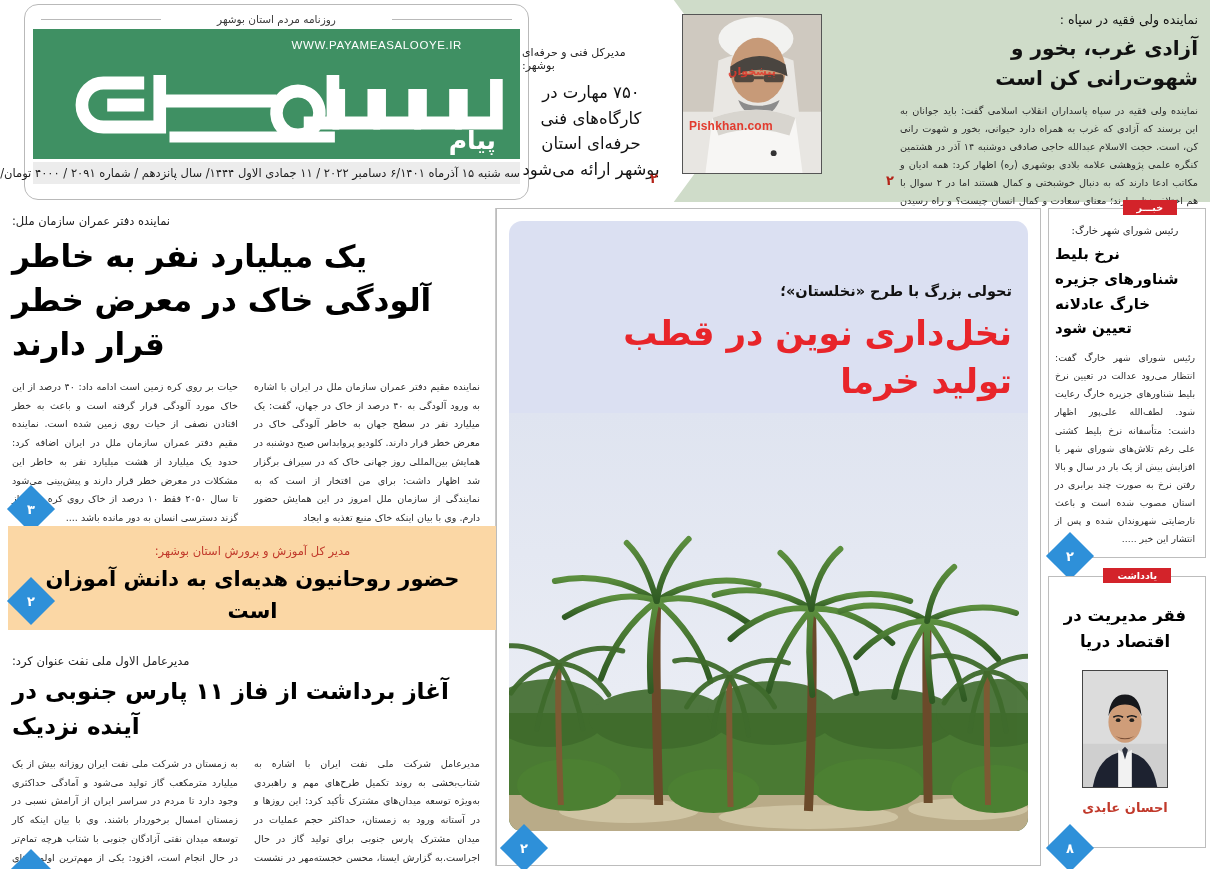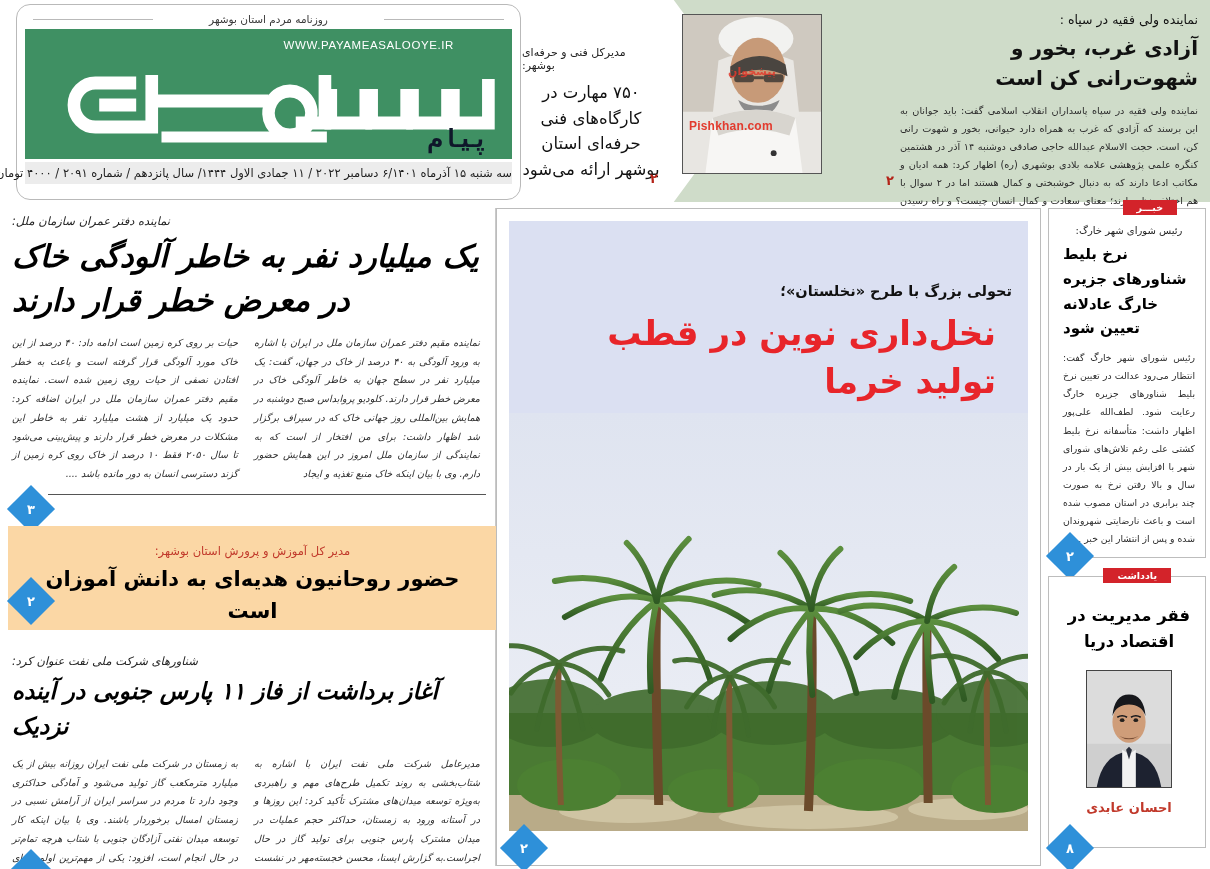--- a/index.html
+++ b/index.html
@@ -10,21 +10,21 @@
     font-family:"DejaVu Sans","Liberation Sans",sans-serif;
     color:#1a1a1a; position:relative; overflow:hidden;
     direction:rtl;
   }
 
   
   .page{ position:absolute; inset:0; }
 
   
   .masthead{
-    position:absolute; left:16px; top:4px; width:505px; height:196px;
+    position:absolute; left:24px; top:4px; width:505px; height:196px;
     border:1px solid #b9b9b9; border-radius:14px; background:#fff;
     padding:6px 8px 16px 8px;
   }
   .masthead-tagline{
     text-align:center; font-size:10.5px; color:#3a3a3a; letter-spacing:1px;
     height:16px; line-height:16px; position:relative;
   }
   .masthead-tagline::before,.masthead-tagline::after{
     content:""; position:absolute; top:8px; width:120px; height:1px; background:#b9b9b9;
   }
@@ -37,22 +37,22 @@
   .logo-url{
     position:absolute; right:58px; top:10px; color:#fff; font-size:11.5px;
     font-weight:normal; letter-spacing:.6px; font-family:"Liberation Sans",sans-serif;
   }
   .logo-word{
     position:absolute; right:10px; left:10px; top:16px; bottom:2px;
     display:flex; align-items:center; justify-content:center;
   }
   .logo-word svg{ width:100%; height:100%; }
   .logo-payam{
-    position:absolute; right:24px; bottom:4px; color:#0f172a;
-    font-size:25px; font-weight:bold;font-family:Liberation Mono, monospace;
+    position:absolute; right:24px; bottom:4px; color:#ffffff;
+    font-size:25px; font-weight:bold;
   }
 
   .masthead-date{
     background:#ececec; height:22px; line-height:22px; margin-top:3px;
     text-align:center; font-size:11.5px; color:#1d1d1d; white-space:nowrap;
   }
 
   
   .top-teaser{
     position:absolute; left:516px; top:4px; width:150px; height:196px;
@@ -101,21 +101,21 @@
     position:absolute; right:316px; bottom:14px; color:#b42318; font-size:13px; font-weight:bold;
   }
 
   
   .left-col{
     position:absolute; left:8px; top:208px; width:480px; height:658px;
   }
   .col-divider-r{
     position:absolute; right:-8px; top:0; bottom:0; width:1px; background:#c9c9c9;
   }
-  .story{ padding:6px 8px 0 4px;font-style:italic; }
+  .story{ padding:6px 8px 0 4px; }
   .kicker{ font-size:11.5px; color:#222; text-align:left; margin-bottom:6px; }
   .headline-xl{
     font-size:31px; font-weight:bold; line-height:1.42; color:#000;
     text-align:left; letter-spacing:-.3px;
   }
   .headline-l{
     font-size:21px; font-weight:bold; line-height:1.5; color:#000; text-align:left;
   }
   .two-col{
     column-count:2; column-gap:16px; font-size:9.6px; line-height:1.95;
@@ -142,42 +142,42 @@
   }
   .orange-box .kicker{ color:#c1392b; text-align:center; font-size:11.5px; }
   .orange-box .headline-l{ text-align:center; font-size:21px; margin-top:6px; }
 
   
   .center-feat{
     position:absolute; left:496px; top:208px; width:545px; height:658px;
     border:1px solid #bcbcbc; background:#fff; padding:12px;
   }
   .feat-inner{
-    position:relative; width:100%; height:610px; background:#dbe0f2; overflow:hidden;
+    position:relative; width:100%; height:610px; background:#dbe0f2; overflow:hidden;border-radius:13px;
   }
   .feat-kicker{
     position:absolute; right:16px; top:62px; font-size:14.5px; font-weight:bold;
     color:#111; text-align:right; z-index:5;
   }
   .feat-head{
-    position:absolute; right:32px; top:88px; width:420px; font-size:34px; font-weight:bold;
+    position:absolute; right:16px; top:88px; width:420px; font-size:34px; font-weight:bold;
     color:#e8252a; line-height:1.42; text-align:right; z-index:5;
   }
   .palm-photo{
     position:absolute; left:0; right:0; bottom:0; height:418px;
   }
   .feat-pg{ position:absolute; left:10px; bottom:-4px; }
 
   
   .right-col{
     position:absolute; left:1048px; top:208px; width:158px; height:660px;
   }
   .sb-box{
     position:relative; border:1px solid #bdbdbd; background:#fff;
-    padding:16px 10px 12px 14px; margin-bottom:14px;
+    padding:16px 10px 12px 6px; margin-bottom:14px;
   }
   .sb-tab{
     position:absolute; right:28px; top:-9px; background:#d3232a; color:#fff;
     font-size:9.5px; padding:2px 14px; letter-spacing:2px; font-weight:bold;
   }
   .sb-kicker{ font-size:10px; color:#222; text-align:center; margin-bottom:6px; }
   .sb-head{
     font-size:15px; font-weight:bold; line-height:1.65; text-align:left; color:#000;
   }
   .sb-body{
@@ -284,21 +284,21 @@
 
     <div class="orange-box">
       <div class="kicker">مدیر کل آموزش و پرورش استان بوشهر:</div>
       <div class="headline-l">حضور روحانیون هدیه‌ای به دانش آموزان است</div>
       <div class="badge-pos" style="left:6px; bottom:8px;">
         <span class="diamond"><span>۲</span></span>
       </div>
     </div>
 
     <div class="story" style="position:absolute; top:440px; left:0; right:0;">
-      <div class="kicker">شناورهای شرکت ملی نفت عنوان کرد:</div>
+      <div class="kicker">مدیرعامل الاول ملی نفت عنوان کرد:</div>
       <div class="headline-l" style="font-size:23px;">آغاز برداشت از فاز ۱۱ پارس جنوبی در آینده نزدیک</div>
       <div class="two-col">
         <p>مدیرعامل شرکت ملی نفت ایران با اشاره به شتاب‌بخشی به روند تکمیل طرح‌های مهم و راهبردی به‌ویژه توسعه میدان‌های مشترک تأکید کرد: این روزها و در آستانه ورود به زمستان، حداکثر حجم عملیات در میدان مشترک پارس جنوبی برای تولید گاز در حال اجراست.به گزارش ایسنا، محسن خجسته‌مهر در نشست تودیع و معارفه رئیس حراست این شرکت گفت: در آستانه ورود</p>
         <p>به زمستان در شرکت ملی نفت ایران روزانه بیش از یک میلیارد مترمکعب گاز تولید می‌شود و آمادگی حداکثری وجود دارد تا مردم در سراسر ایران از آرامش نسبی در زمستان امسال برخوردار باشند. وی با بیان اینکه کار توسعه میدان نفتی آزادگان جنوبی با شتاب هرچه تمام‌تر در حال انجام است، افزود: یکی از مهم‌ترین اولویت‌های ما تولید حداکثری و توسعه شتابان ....</p>
       </div>
       <div class="badge-pos" style="left:6px; top:208px;">
         <span class="diamond"><span>۴</span></span>
       </div>
     </div>
   </div>

